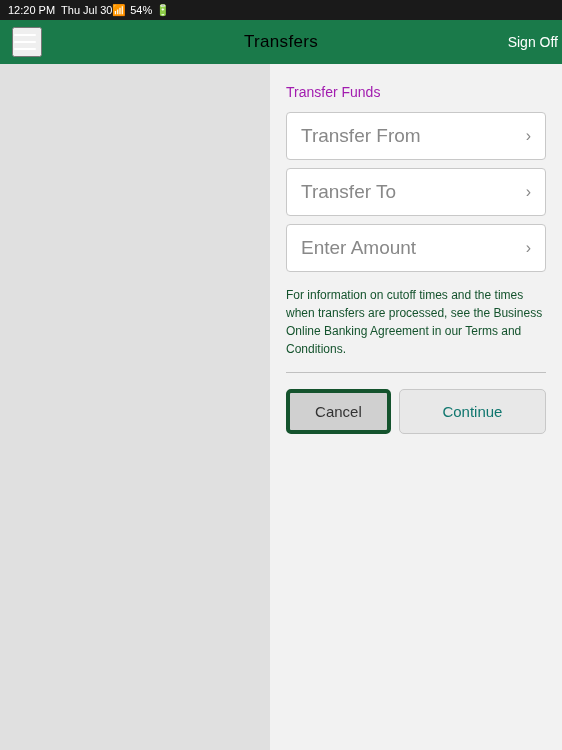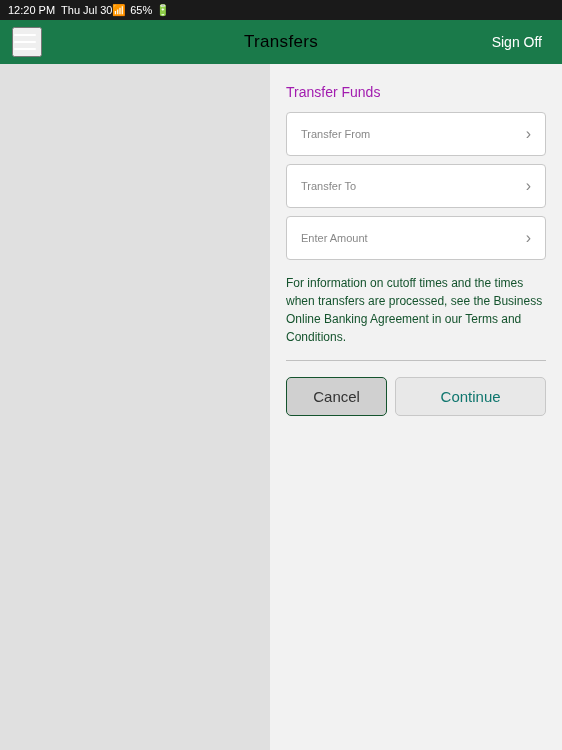--- a/index.html
+++ b/index.html
@@ -73,21 +73,21 @@
 
     .nav-title {
       color: #000000;
       font-size: 17px;
       font-weight: 400;
       letter-spacing: 0.3px;
     }
 
     .nav-sign-off {
       position: absolute;
-      right: 20px;
+      right: 4px;
       color: #fff;
       font-size: 14px;
       cursor: pointer;
       background: none;
       border: none;
       font-family: inherit;
     }
 
     
     .layout {
@@ -120,21 +120,21 @@
       border-radius: 4px;
       margin-bottom: 8px;
       padding: 12px 14px;
       display: flex;
       align-items: center;
       justify-content: space-between;
       cursor: pointer;
     }
 
     .form-field-label {
-      font-size: 11px;
+      font-size: 19px;
       color: #888;
     }
 
     .chevron {
       font-size: 16px;
       color: #888;
       font-weight: 400;
     }
 
     .info-text {
@@ -153,21 +153,21 @@
 
     .button-row {
       display: flex;
       gap: 8px;
     }
 
     .btn-cancel {
       flex: 1;
       padding: 10px 0;
       background: #d0d0d0;
-      border: 1px solid #14532d;
+      border: 4px solid #14532d;
       border-radius: 5px;
       font-size: 15px;
       color: #333;
       cursor: pointer;
       font-family: inherit;
     }
 
     .btn-continue {
       flex: 1.5;
       padding: 10px 0;
@@ -183,21 +183,21 @@
 </head>
 <body>
 
 <div class="status-bar">
   <div class="status-left">
     <span>12:20 PM</span>
     <span>Thu Jul 30</span>
   </div>
   <div class="status-right">
     <span>📶</span>
-    <span>65%</span>
+    <span>54%</span>
     <span>🔋</span>
   </div>
 </div>
 
 <div class="nav-bar">
   <button class="nav-menu-btn" aria-label="Menu">
     <span></span>
     <span></span>
     <span></span>
   </button>

